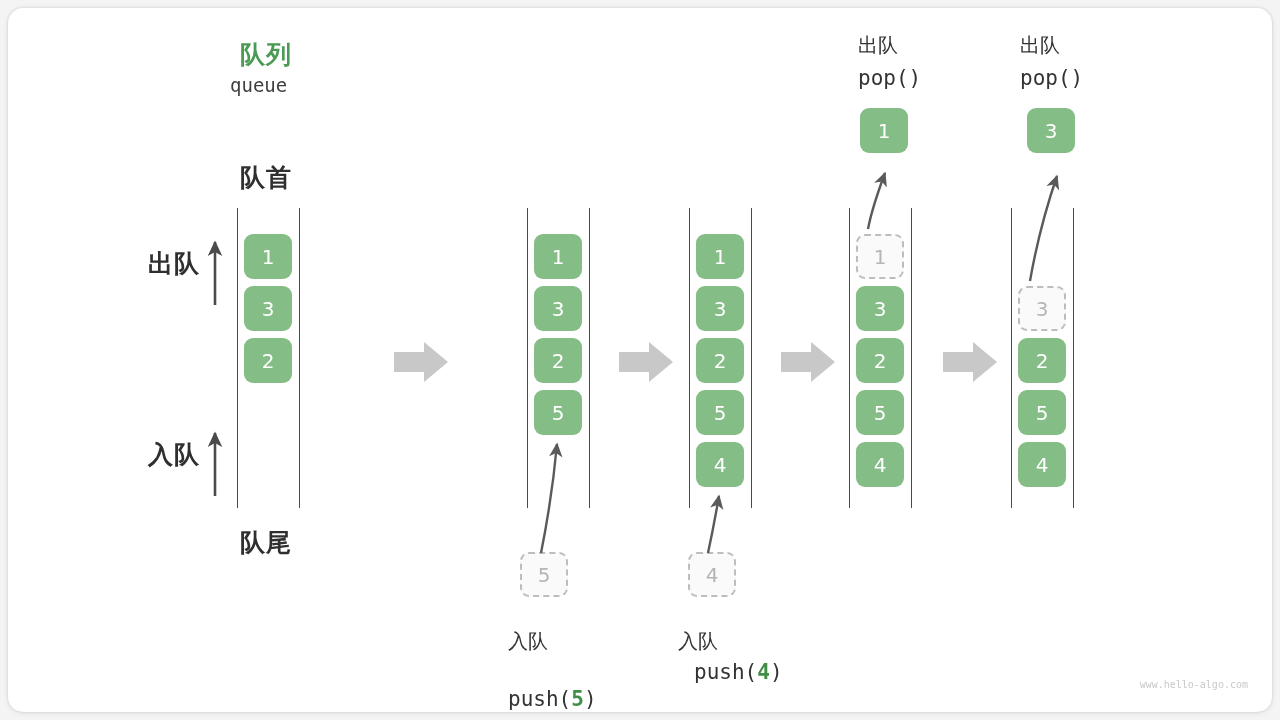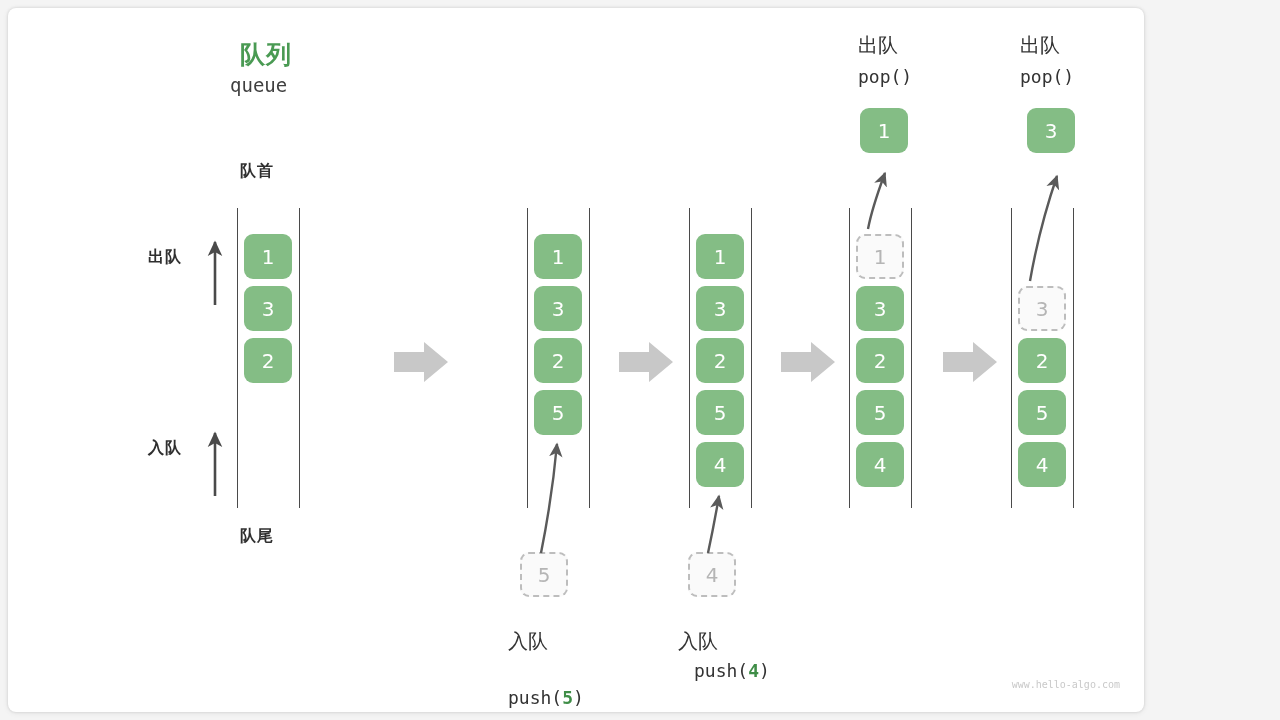--- a/index.html
+++ b/index.html
@@ -19,24 +19,24 @@
     width: 1280px;
     height: 720px;
     background: #f4f4f4;
     box-sizing: border-box;
   }
 
   #card {
     position: absolute;
     left: 8px;
     top: 8px;
-    width: 1136px;
+    width: 1264px;
     height: 704px;
     background: #ffffff;
-    border-radius: 8px;
+    border-radius: 15px;
     box-shadow: 0 0 3px rgba(0,0,0,0.14), 0 1px 6px rgba(0,0,0,0.07);
     overflow: hidden;
   }
 
   .abs { position: absolute; }
 
   
   .title-zh {
     font-family: "Liberation Sans", "DejaVu Sans", sans-serif;
     font-weight: bold;
@@ -48,35 +48,35 @@
   .title-en {
     font-family: "DejaVu Sans Mono", "Liberation Mono", monospace;
     font-size: 19px;
     color: #3f3f3f;
     white-space: nowrap;
   }
 
   .label-bold {
     font-family: "Liberation Sans", "DejaVu Sans", sans-serif;
     font-weight: bold;
-    font-size: 16px;
+    font-size: 25px;
     color: #2f2f2f;
     letter-spacing: 1px;
     white-space: nowrap;
   }
 
   .op-zh {
     font-family: "Liberation Sans", "DejaVu Sans", sans-serif;
     font-size: 20px;
     color: #333333;
     white-space: nowrap;
   }
   .op-code {
     font-family: "DejaVu Sans Mono", "Liberation Mono", monospace;
-    font-size: 18px;
+    font-size: 21px;
     color: #333333;
     white-space: nowrap;
   }
   .op-code .num {
     color: #3f8d47;
     font-weight: bold;
   }
 
   
   .rail {

